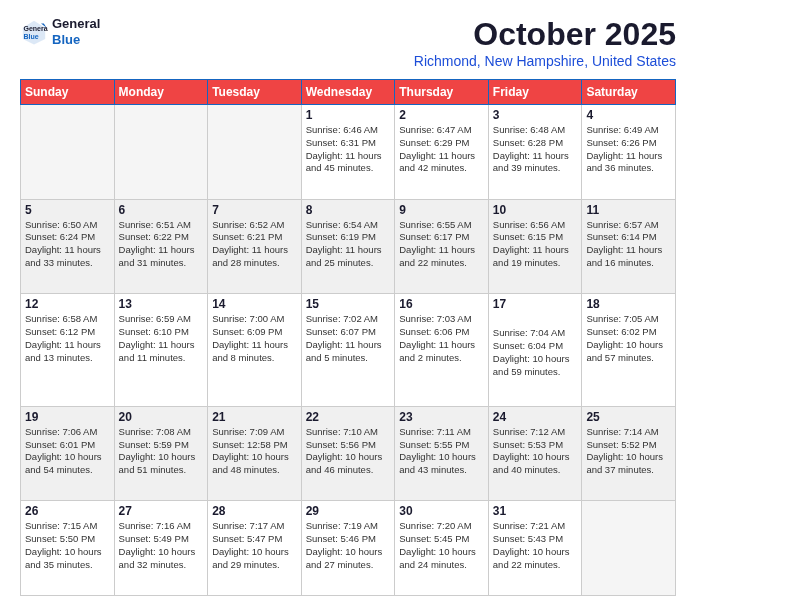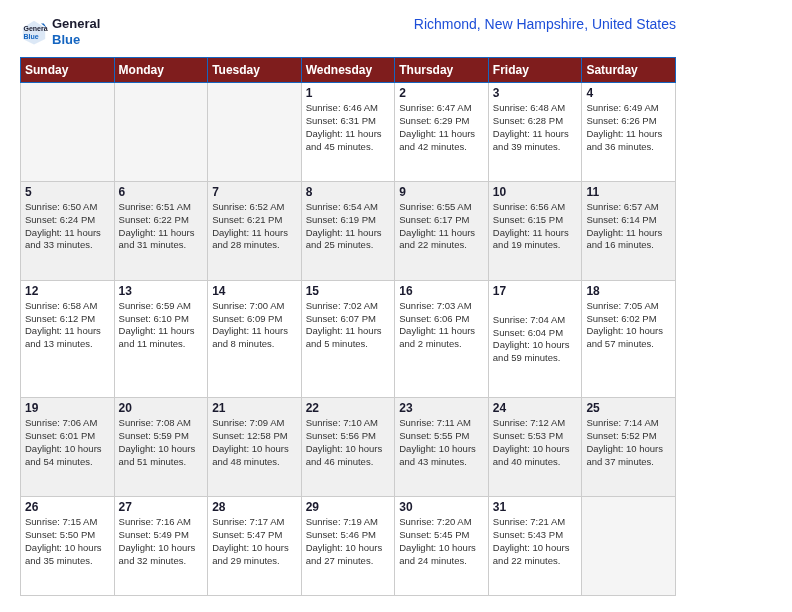--- a/index.html
+++ b/index.html
@@ -45,21 +45,21 @@
       color: #1d4ed8;
     }
     .calendar {
       flex: 1;
       border: 1px solid #ccc;
       border-collapse: collapse;
       width: 100%;
       table-layout: fixed;
     }
     .calendar th {
-      background: #7f1d1d;
+      background: #ef4444;
       color: #fff;
       font-size: 12px;
       font-weight: bold;
       padding: 5px 4px;
       text-align: left;
       border: 1px solid #1565c0;
     }
     .calendar td {
       vertical-align: top;
       border: 1px solid #ccc;
@@ -97,20 +97,21 @@
         <text x="5" y="18" font-size="10" font-weight="bold" fill="#1a1a2e">General</text>
         <text x="5" y="30" font-size="10" font-weight="bold" fill="#1565c0">Blue</text>
         <polygon points="30,8 38,14 34,8" fill="#1565c0"></polygon>
       </svg>
       <div style="line-height:1.2;">
         <div style="font-size:13px;font-weight:bold;color:#1a1a2e;">General</div>
         <div style="font-size:13px;font-weight:bold;color:#1565c0;">Blue</div>
       </div>
     </div>
     <div class="title-block">
+      <div class="month-title">October 2025</div>
       <div class="location">Richmond, New Hampshire, United States</div>
     </div>
   </div>
 
   <table class="calendar">
     <thead>
       <tr>
         <th>Sunday</th>
         <th>Monday</th>
         <th>Tuesday</th>

